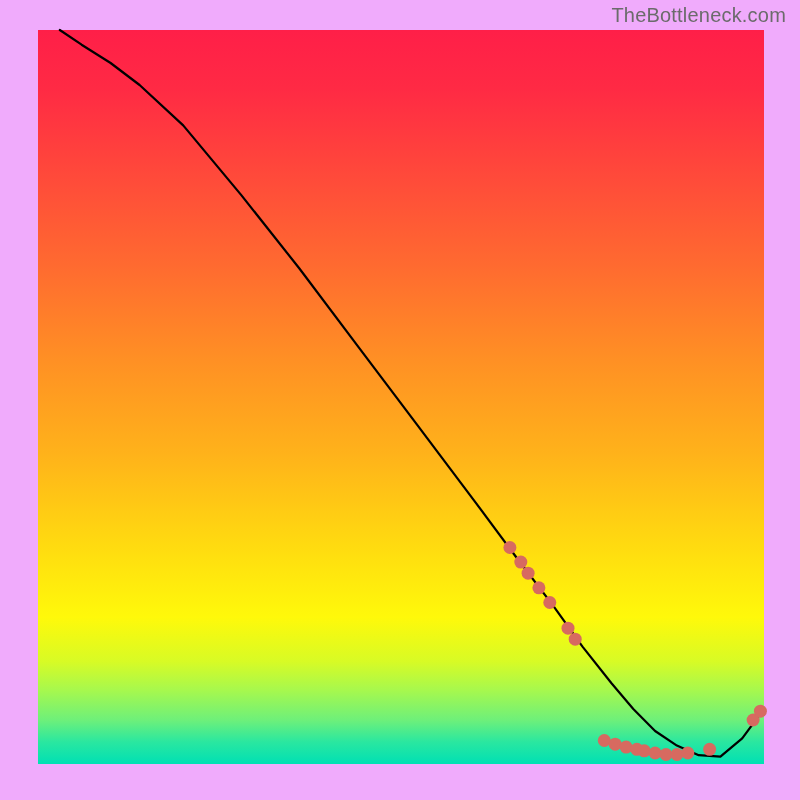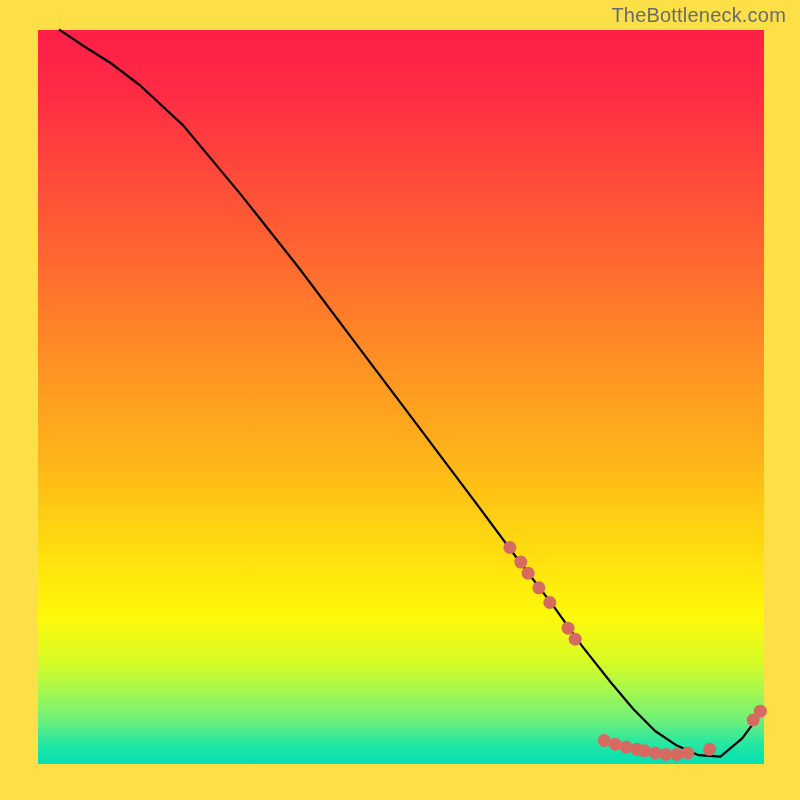--- a/index.html
+++ b/index.html
@@ -8,21 +8,21 @@
     width: 800px;
     height: 800px;
     background: #000;
     overflow: hidden;
     font-family: Arial, Helvetica, sans-serif;
   }
   .stage {
     position: relative;
     width: 800px;
     height: 800px;
-    background: #fde047;
+    background: #f0abfc;
     text-decoration: underline;
   }
   .watermark {
     position: absolute;
     top: 4px;
     right: 14px;
     color: #6b6b6b;
     font-size: 20px;
     font-weight: 500;
     letter-spacing: 0.2px;

